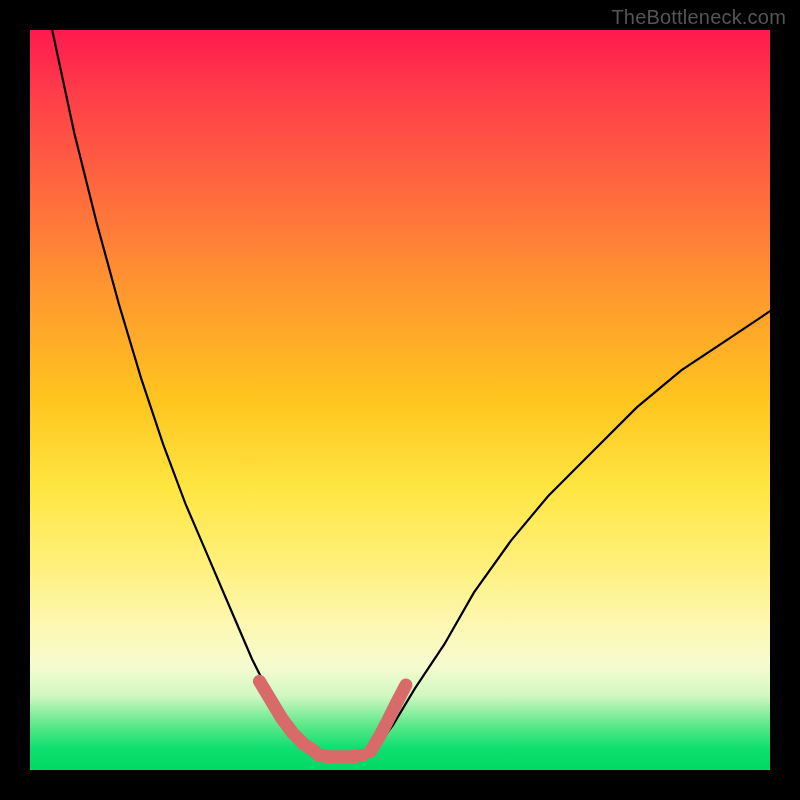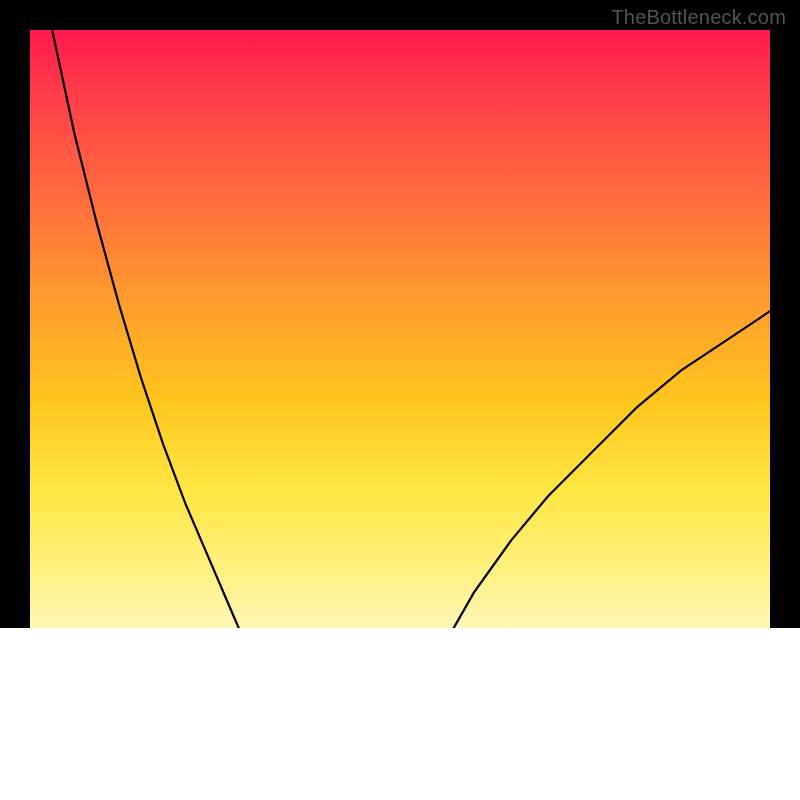--- a/index.html
+++ b/index.html
@@ -4,21 +4,21 @@
 <style>
   body {
     margin: 0;
     padding: 0;
     background: #fff;
     font-family: Arial, Helvetica, sans-serif;
   }
   .stage {
     position: relative;
     width: 800px;
-    height: 628px;
+    height: 800px;
     background: #000;
     overflow: hidden;
   }
   .plot {
     position: absolute;
     left: 30px;
     top: 30px;
     width: 740px;
     height: 740px;
     

